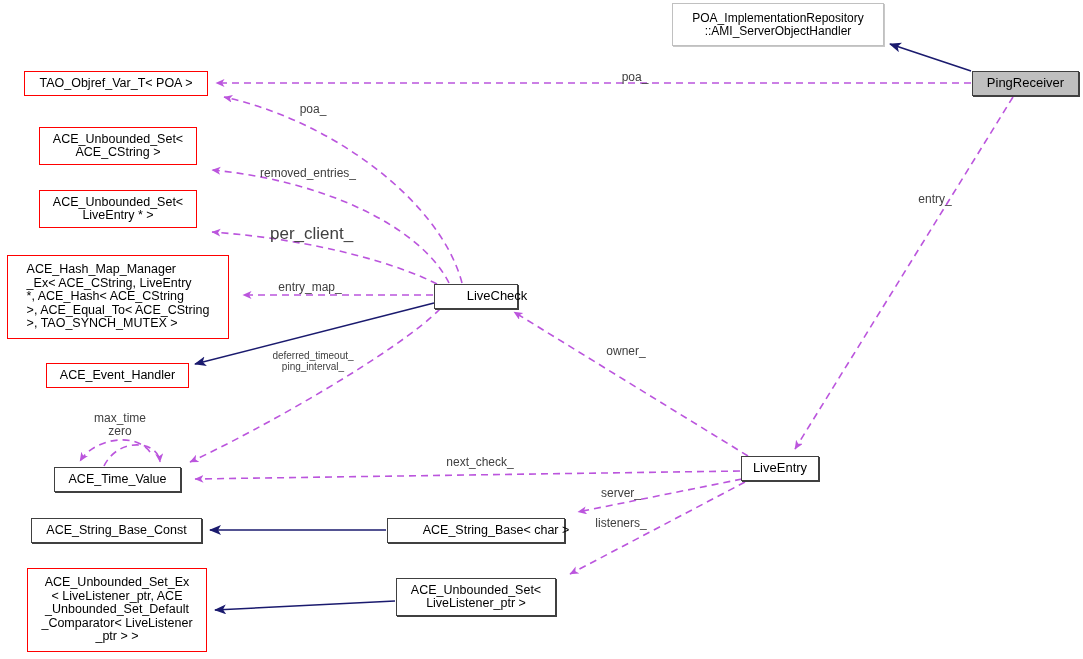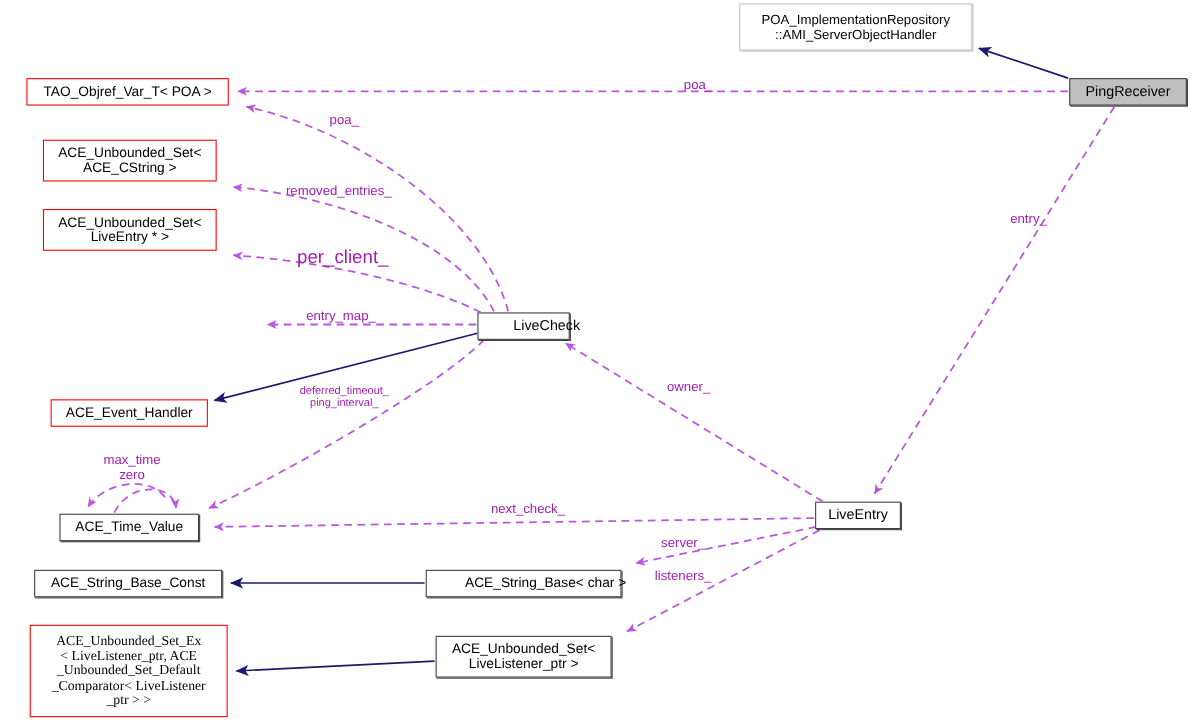--- a/index.html
+++ b/index.html
@@ -6,21 +6,21 @@
   body{font-family:"Liberation Sans","DejaVu Sans",sans-serif;}
   #canvas{position:relative;width:1083px;height:659px;background:#ffffff;overflow:hidden;}
   #edges{position:absolute;left:0;top:0;width:1083px;height:659px;}
   .node{position:absolute;box-sizing:border-box;display:flex;align-items:center;justify-content:center;
         text-align:center;background:#ffffff;z-index:5;}
   .node .nlabel{display:block;line-height:1.08;white-space:pre;}
   .n-dark{border:1px solid #404040;box-shadow:1px 1px 0 0 #404040;}
   .n-red{border:1.6px solid #ff0000;}
   .n-gray{border:1px solid #404040;background:#bfbfbf;box-shadow:1px 1px 0 0 #404040;}
   .n-light{border:1px solid #c0c0c0;background:#ffffff;box-shadow:1px 1px 0 0 #c8c8c8;}
-  .elabel{position:absolute;z-index:6;color:#a21caf;white-space:pre;text-align:center;line-height:1.1;}
+  .elabel{position:absolute;z-index:6;color:#404040;white-space:pre;text-align:center;line-height:1.1;}
 </style>
 </head>
 <body>
 
 <div id="canvas">
 
   <svg id="edges" viewBox="0 0 1083 659" xmlns="http://www.w3.org/2000/svg">
     <defs>
       <marker id="arrU" markerWidth="10" markerHeight="10" refX="8.5" refY="4" orient="auto" markerUnits="userSpaceOnUse">
         <path d="M0,0 L9,4 L0,8 L2.4,4 z" fill="#bb55dd"></path>
@@ -86,35 +86,42 @@
   <div class="node n-red" style="left:39px;top:127px;width:158px;height:38px;">
     <span class="nlabel" style="font-size:12.5px;">ACE_Unbounded_Set&lt;
 ACE_CString &gt;</span>
   </div>
 
   <div class="node n-red" style="left:39px;top:190px;width:158px;height:38px;">
     <span class="nlabel" style="font-size:12.5px;">ACE_Unbounded_Set&lt;
 LiveEntry * &gt;</span>
   </div>
 
+  <div class="node n-red" style="left:7px;top:255px;width:222px;height:84px;">
+    <span class="nlabel" style="font-size:12.5px;text-align:left;">ACE_Hash_Map_Manager
+_Ex&lt; ACE_CString, LiveEntry
+*, ACE_Hash&lt; ACE_CString
+&gt;, ACE_Equal_To&lt; ACE_CString
+&gt;, TAO_SYNCH_MUTEX &gt;</span>
+  </div>
 
   <div class="node n-dark" style="left:54px;top:467px;width:127px;height:25px;">
     <span class="nlabel" style="font-size:12.5px;">ACE_Time_Value</span>
   </div>
 
   <div class="node n-red" style="left:46px;top:363px;width:143px;height:25px;">
     <span class="nlabel" style="font-size:12.5px;">ACE_Event_Handler</span>
   </div>
 
   <div class="node n-dark" style="left:31px;top:518px;width:171px;height:25px;">
     <span class="nlabel" style="font-size:12.5px;">ACE_String_Base_Const</span>
   </div>
 
   <div class="node n-red" style="left:27px;top:568px;width:180px;height:84px;">
-    <span class="nlabel" style="font-size:12.5px;font-family:Liberation Serif, serif;">ACE_Unbounded_Set_Ex
+    <span class="nlabel" style="font-size:12.5px;">ACE_Unbounded_Set_Ex
 &lt; LiveListener_ptr, ACE
 _Unbounded_Set_Default
 _Comparator&lt; LiveListener
 _ptr &gt; &gt;</span>
   </div>
 
   <div class="node n-dark" style="left:434px;top:284px;width:84px;height:25px;padding-left:42px;">
     <span class="nlabel" style="font-size:13px;">LiveCheck</span>
   </div>
 

